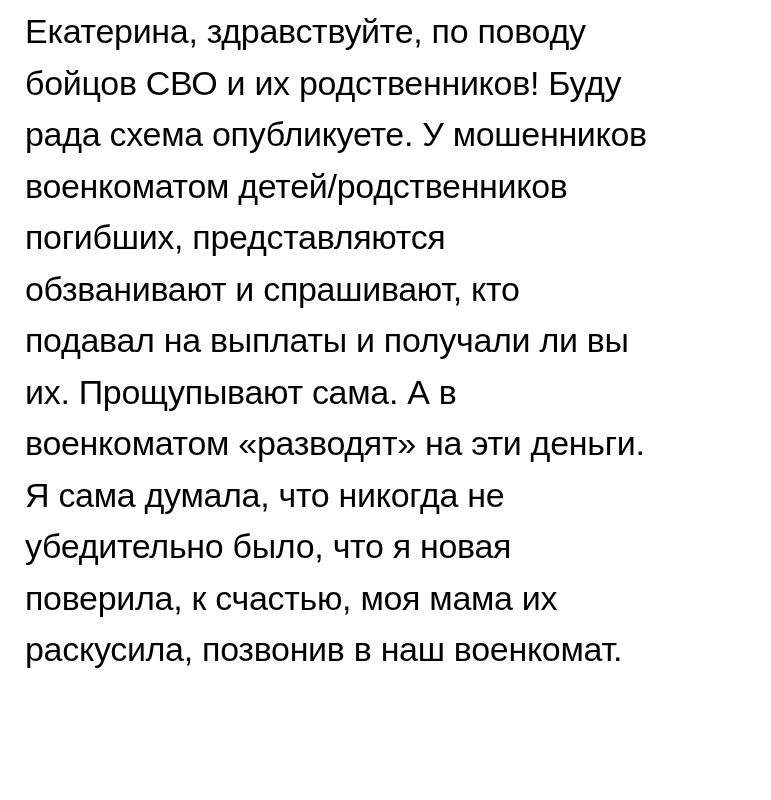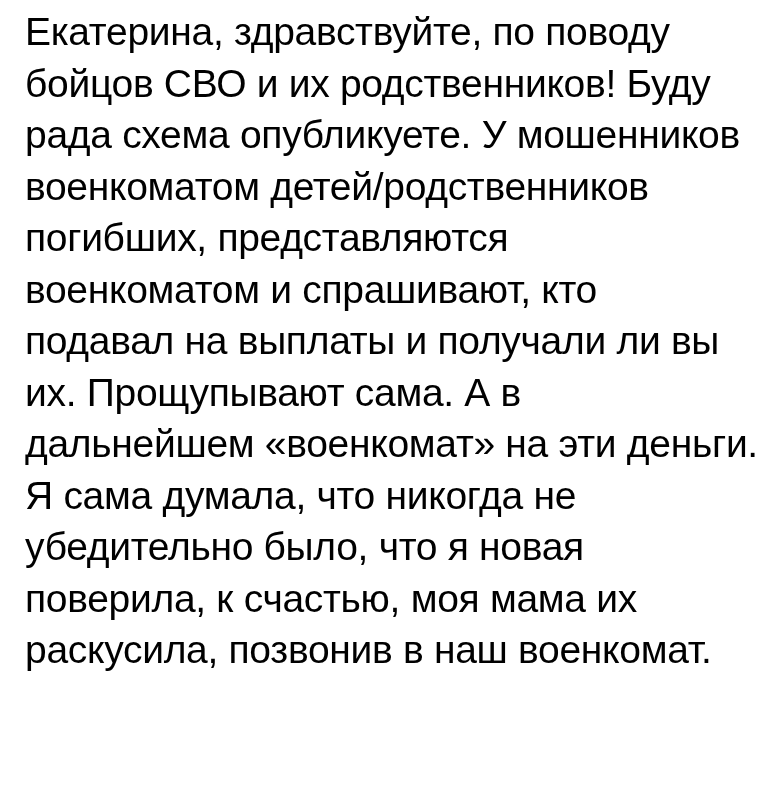--- a/index.html
+++ b/index.html
@@ -10,42 +10,42 @@
   .page {
     width: 771px;
     height: 800px;
     box-sizing: border-box;
     background: #ffffff;
     overflow: hidden;
   }
   .message-text {
     padding: 6px 4px 0 25px;
     font-family: "Liberation Sans", "DejaVu Sans", sans-serif;
-    font-size: 39px;
+    font-size: 34px;
     line-height: 51.5px;
     color: #000000;
     letter-spacing: -0.3px;
     white-space: nowrap;
   }
   .text-line {
     height: 51.5px;
   }
 </style>
 </head>
 <body>
 
 <div class="page">
   <div class="message-text">
     <div class="text-line">Екатерина, здравствуйте, по поводу</div>
     <div class="text-line">бойцов СВО и их родственников! Буду</div>
     <div class="text-line">рада схема опубликуете. У мошенников</div>
     <div class="text-line">военкоматом детей/родственников</div>
     <div class="text-line">погибших, представляются</div>
-    <div class="text-line">военкоматом и спрашивают, кто</div>
+    <div class="text-line">обзванивают и спрашивают, кто</div>
     <div class="text-line">подавал на выплаты и получали ли вы</div>
     <div class="text-line">их. Прощупывают сама. А в</div>
-    <div class="text-line">дальнейшем «военкомат» на эти деньги.</div>
+    <div class="text-line">военкоматом «разводят» на эти деньги.</div>
     <div class="text-line">Я сама думала, что никогда не</div>
     <div class="text-line">убедительно было, что я новая</div>
     <div class="text-line">поверила, к счастью, моя мама их</div>
     <div class="text-line">раскусила, позвонив в наш военкомат.</div>
   </div>
 </div>
 
 </body></html>

